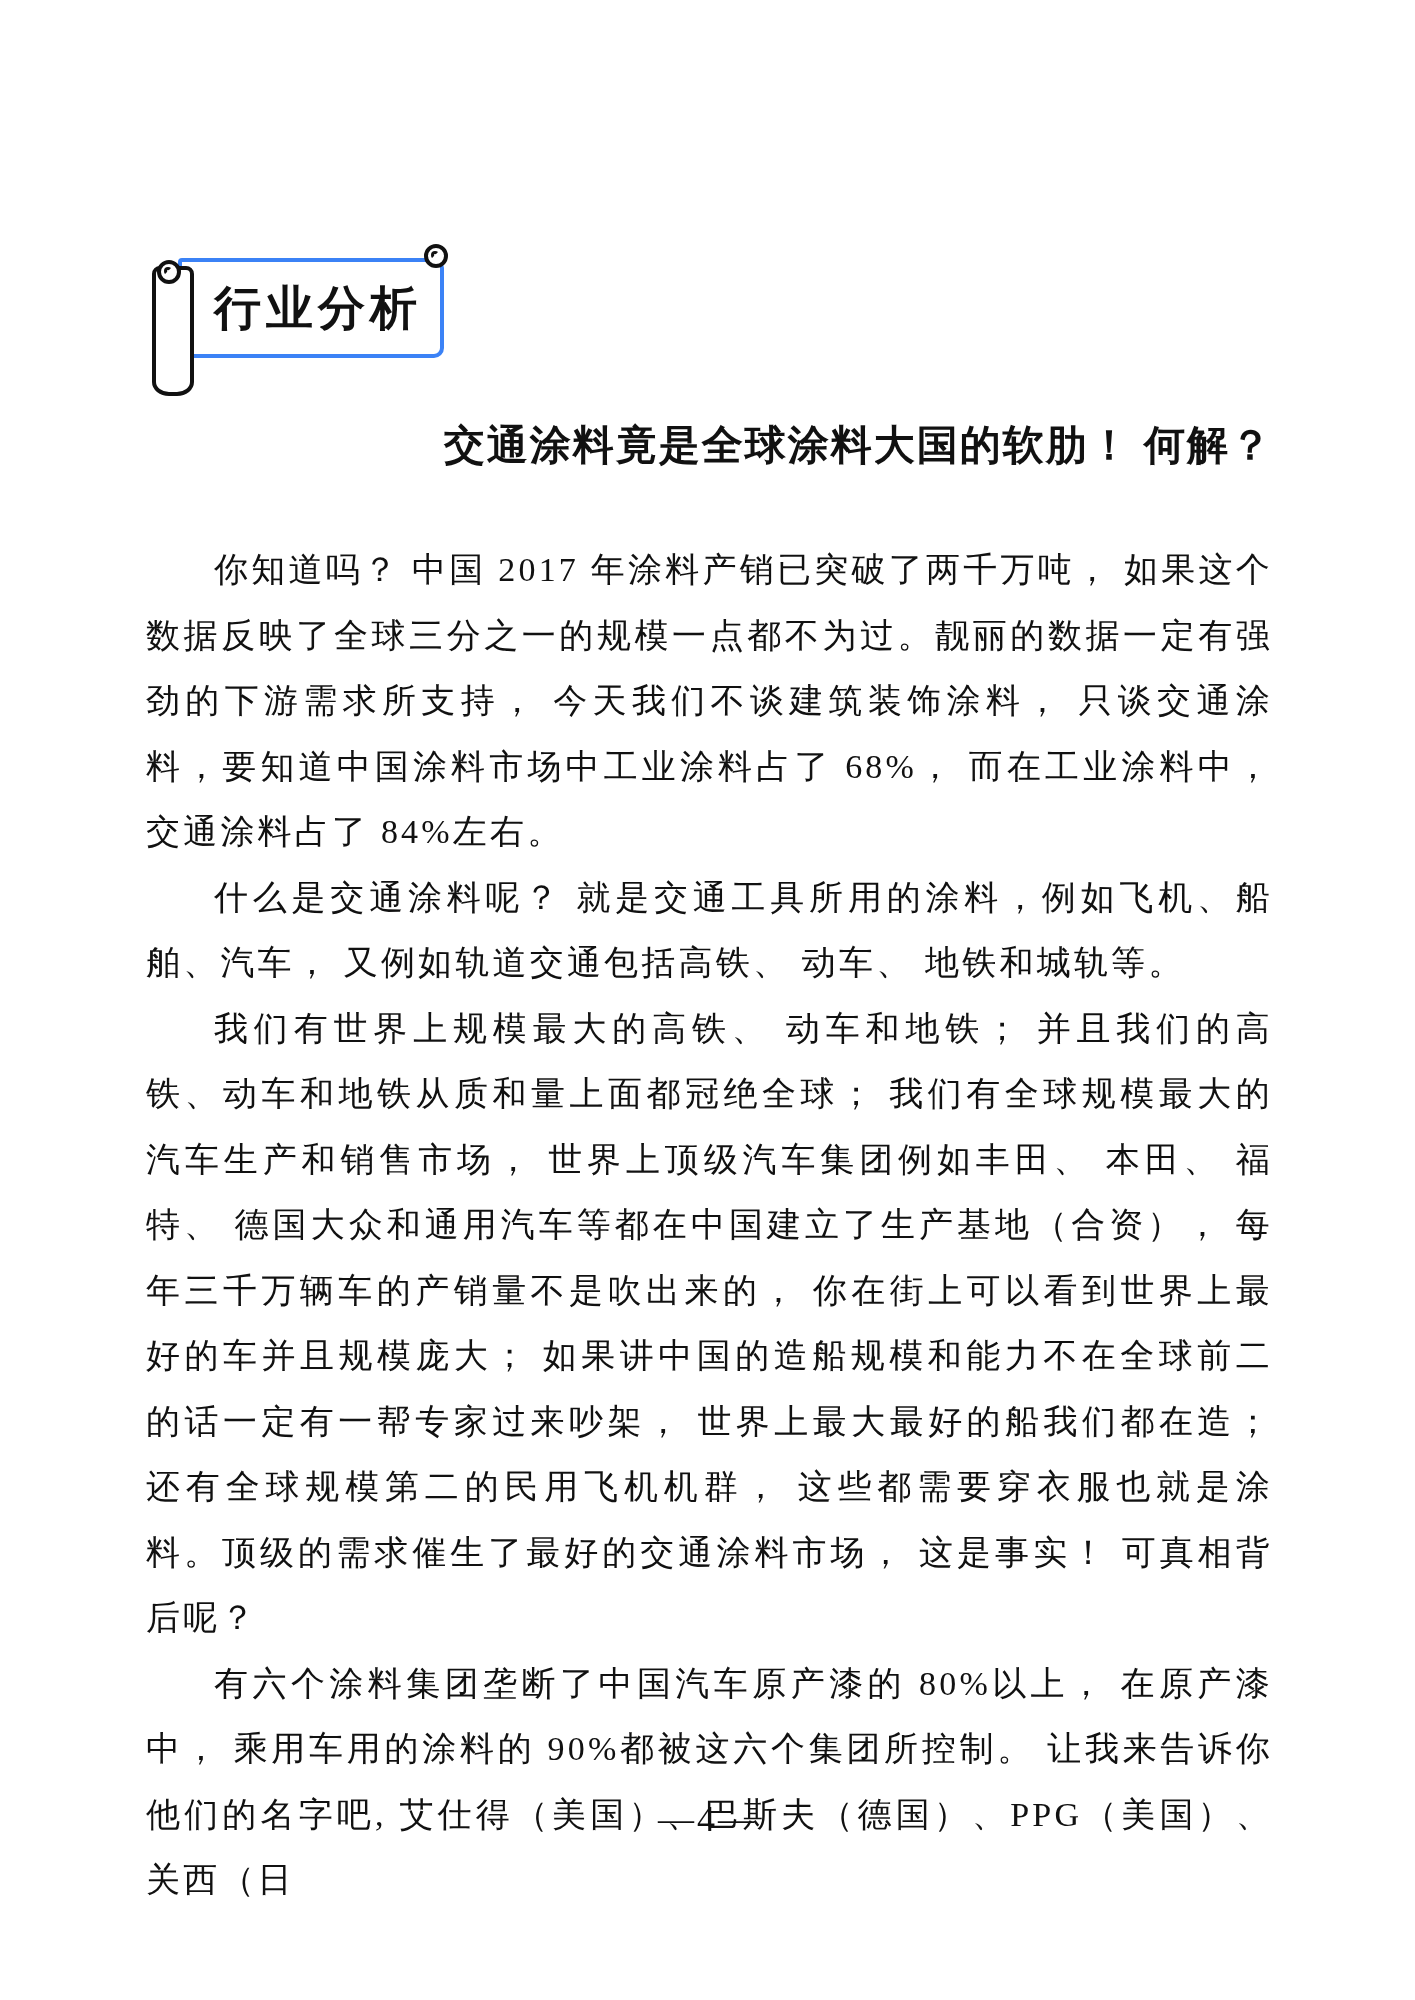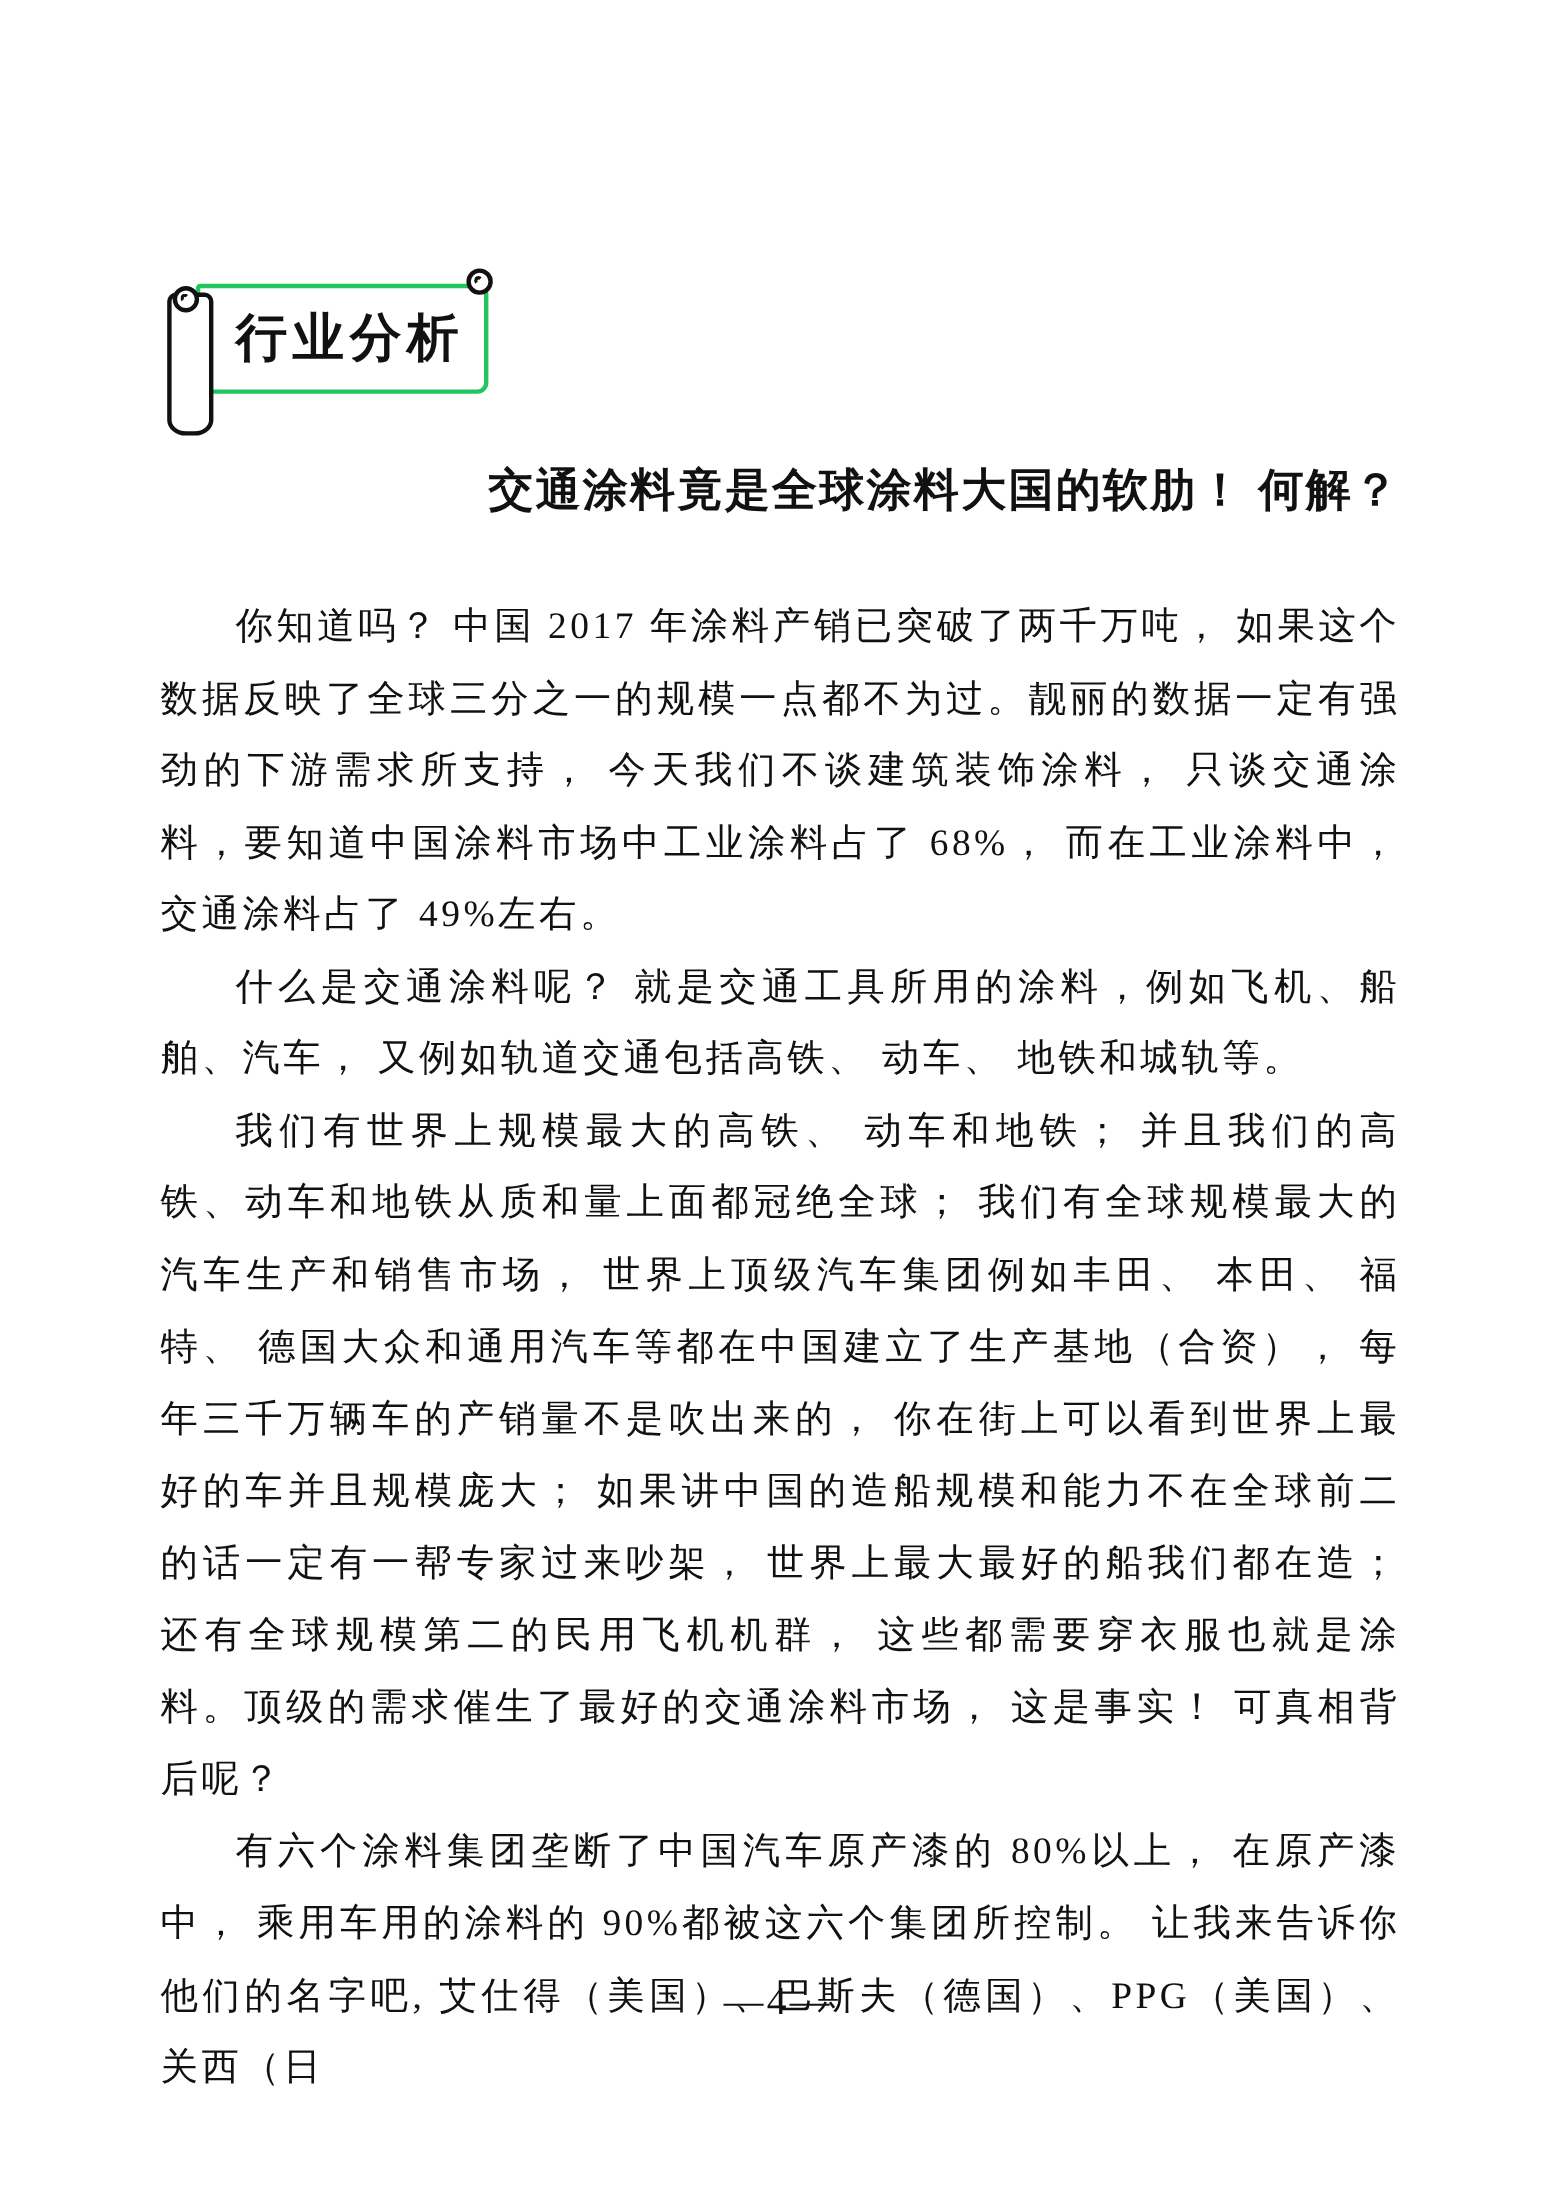--- a/index.html
+++ b/index.html
@@ -24,21 +24,21 @@
     top: 248px;
     width: 292px;
     height: 150px;
   }
   .ribbon-rect {
     position: absolute;
     left: 26px;
     top: 10px;
     right: 0;
     height: 92px;
-    border: 4px solid #22c55e;
+    border: 4px solid #3b82f6;
     border-radius: 4px 10px 10px 6px;
     background: #fff;
     display: flex;
     align-items: center;
     justify-content: center;
     z-index: 1;
   }
   .ribbon-label {
     font-size: 47px;
     font-weight: bold;
@@ -130,21 +130,21 @@
       <span class="ribbon-label">行业分析</span>
     </div>
     <span class="curl curl-tr"></span>
     <div class="ribbon-tube"></div>
     <span class="curl curl-tl"></span>
   </div>
 
   <h1 class="title">交通涂料竟是全球涂料大国的软肋！ 何解？</h1>
 
   <div class="article">
-    <p>你知道吗？ 中国 2017 年涂料产销已突破了两千万吨， 如果这个数据反映了全球三分之一的规模一点都不为过。靓丽的数据一定有强劲的下游需求所支持， 今天我们不谈建筑装饰涂料， 只谈交通涂料，要知道中国涂料市场中工业涂料占了 68%， 而在工业涂料中， 交通涂料占了 49%左右。</p>
+    <p>你知道吗？ 中国 2017 年涂料产销已突破了两千万吨， 如果这个数据反映了全球三分之一的规模一点都不为过。靓丽的数据一定有强劲的下游需求所支持， 今天我们不谈建筑装饰涂料， 只谈交通涂料，要知道中国涂料市场中工业涂料占了 68%， 而在工业涂料中， 交通涂料占了 84%左右。</p>
     <p>什么是交通涂料呢？ 就是交通工具所用的涂料，例如飞机、船舶、汽车， 又例如轨道交通包括高铁、 动车、 地铁和城轨等。</p>
     <p>我们有世界上规模最大的高铁、 动车和地铁； 并且我们的高铁、动车和地铁从质和量上面都冠绝全球； 我们有全球规模最大的汽车生产和销售市场， 世界上顶级汽车集团例如丰田、 本田、 福特、 德国大众和通用汽车等都在中国建立了生产基地（合资）， 每年三千万辆车的产销量不是吹出来的， 你在街上可以看到世界上最好的车并且规模庞大； 如果讲中国的造船规模和能力不在全球前二的话一定有一帮专家过来吵架， 世界上最大最好的船我们都在造； 还有全球规模第二的民用飞机机群， 这些都需要穿衣服也就是涂料。顶级的需求催生了最好的交通涂料市场， 这是事实！ 可真相背后呢？</p>
     <p>有六个涂料集团垄断了中国汽车原产漆的 80%以上， 在原产漆中， 乘用车用的涂料的 90%都被这六个集团所控制。 让我来告诉你他们的名字吧, 艾仕得（美国）、巴斯夫（德国）、PPG（美国）、关西（日</p>
   </div>
 
   <div class="page-number">—4—</div>
 
 </div>
 
 </body></html>

